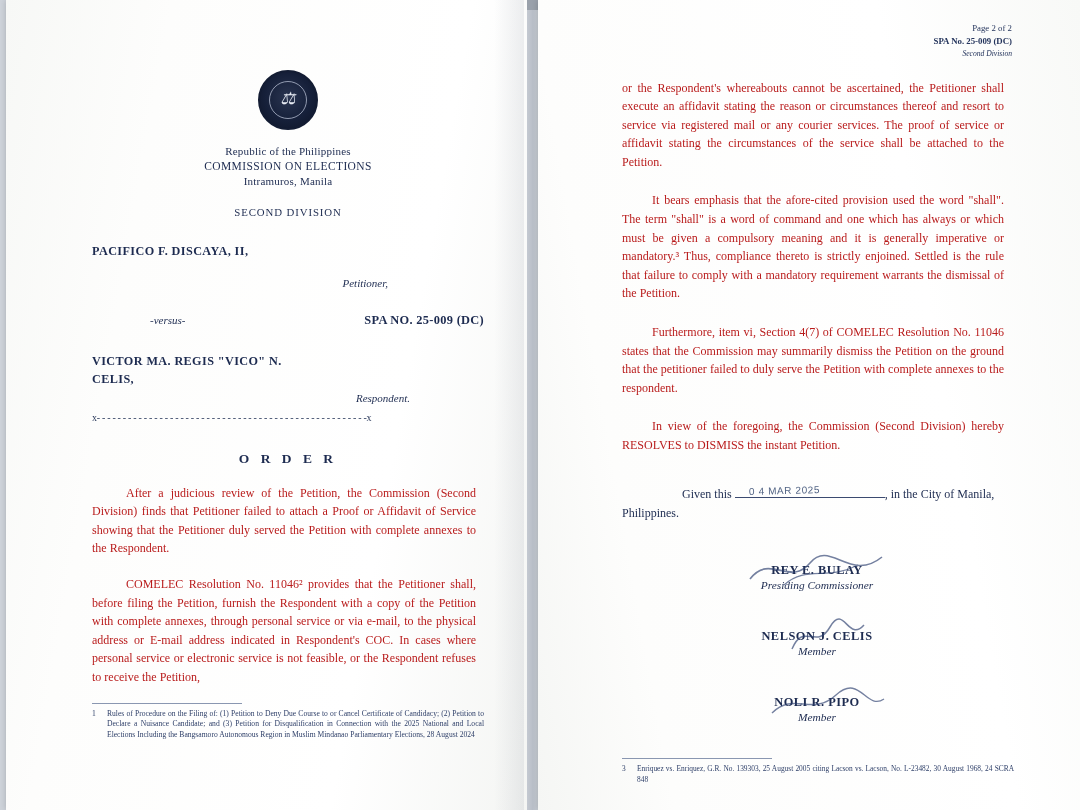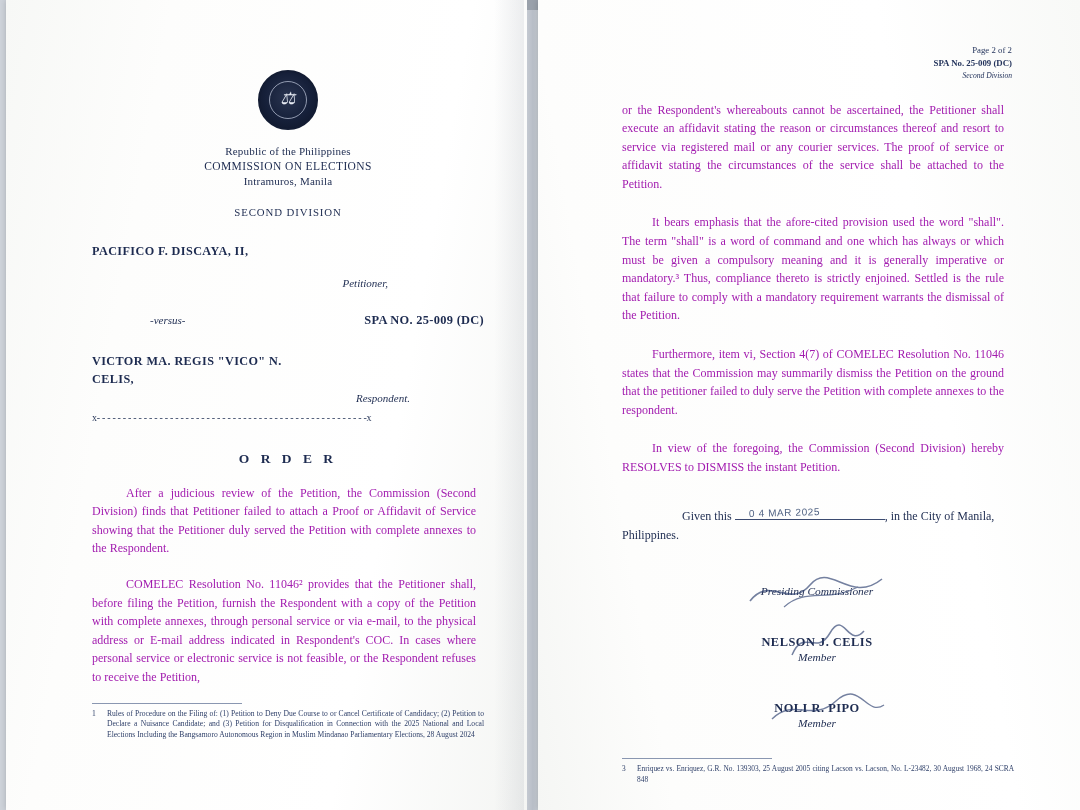--- a/index.html
+++ b/index.html
@@ -72,21 +72,21 @@
     position: absolute;
     color: #1d2b50;
   }
   .left-body {
     left: 92px;
     top: 70px;
     width: 392px;
   }
   .right-body {
     left: 622px;
-    top: 44px;
+    top: 22px;
     width: 390px;
   }
 
   .seal-wrap {
     text-align: center;
     margin-bottom: 10px;
   }
   .seal {
     display: inline-block;
     width: 56px; height: 56px;
@@ -186,21 +186,21 @@
     font-size: 13.5px;
     letter-spacing: 4px;
     font-weight: bold;
   }
   p.para {
     margin: 17px 8px 0 0;
     text-align: justify;
     text-indent: 34px;
     font-size: 12px;
     line-height: 1.55;
-    color: #a21caf;
+    color: #b91c1c;
   }
   p.para.first { margin-top: 22px; }
 
   .footnote-rule {
     width: 150px;
     height: 1px;
     background: #6d7d9e;
     margin: 16px 0 5px 0;
     opacity: .8;
   }
@@ -374,20 +374,21 @@
         <span class="stamp">0 4 MAR 2025</span>
       </span><span>, in the City of Manila,</span>
       <div>Philippines.</div>
     </div>
 
     <div class="sig-block">
       <svg class="scribble" viewBox="0 0 170 44">
         <path d="M18 32 C38 6, 58 40, 78 16 S118 36, 150 10" fill="none" stroke="#2b3e6e" stroke-width="1.6"></path>
         <path d="M52 38 C74 18, 96 34, 126 18" fill="none" stroke="#2b3e6e" stroke-width="1.1"></path>
       </svg>
+      <div class="sig-name">REY E. BULAY</div>
       <div class="sig-title">Presiding Commissioner</div>
     </div>
 
     <div class="sig-block">
       <svg class="scribble" viewBox="0 0 170 44">
         <path d="M60 36 C72 8, 84 38, 98 14 S116 30, 132 12" fill="none" stroke="#2b3e6e" stroke-width="1.5"></path>
       </svg>
       <div class="sig-name">NELSON J. CELIS</div>
       <div class="sig-title">Member</div>
     </div>

